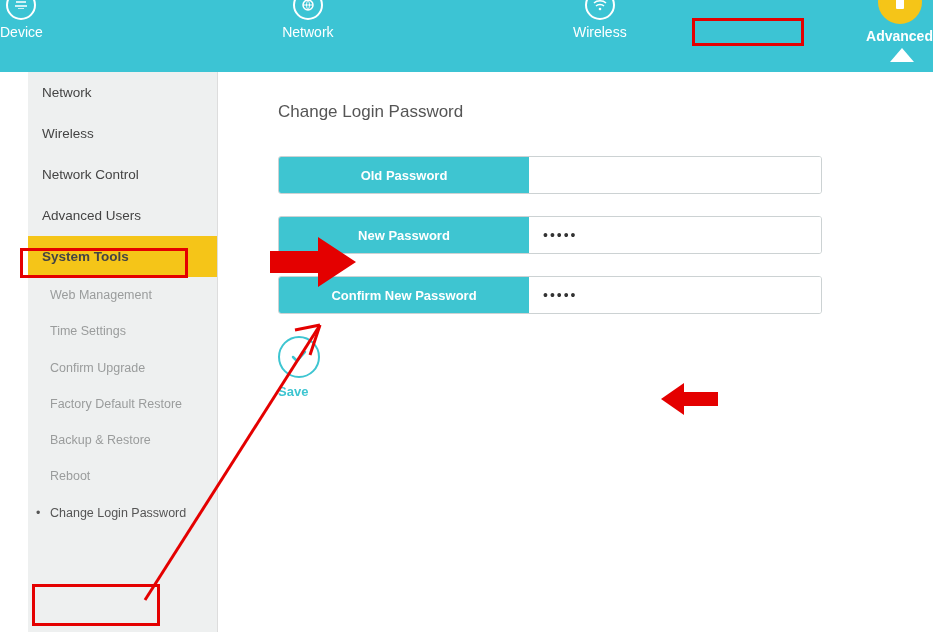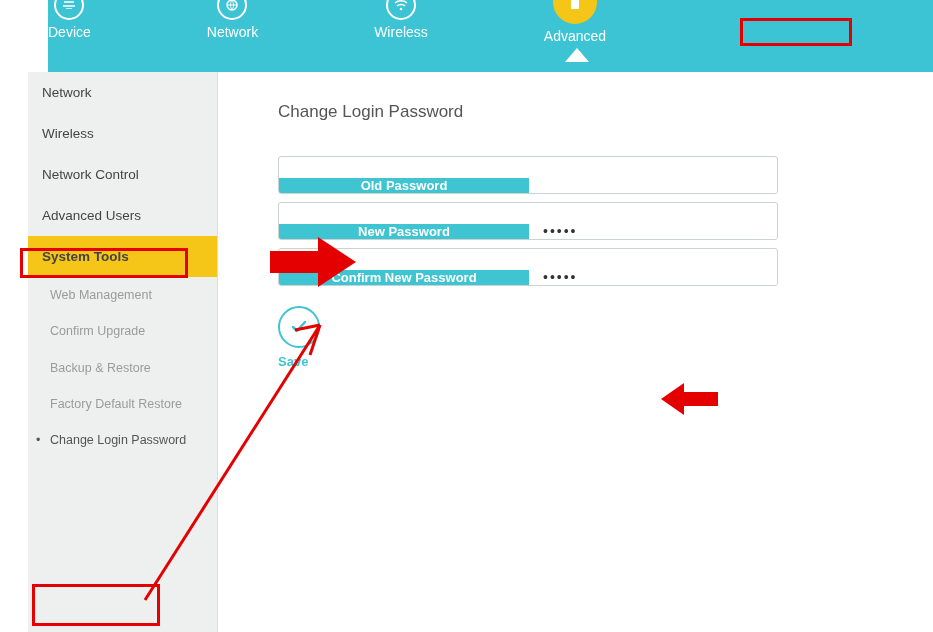--- a/index.html
+++ b/index.html
@@ -3,25 +3,24 @@
 <meta charset="utf-8">
 <style>
   * { box-sizing: border-box; margin: 0; padding: 0; font-family: Arial, sans-serif; }
   body { background: #fff; width: 933px; height: 632px; overflow: hidden; position: relative; }
 
   .topbar {
     background: #3cc4d4;
     height: 72px;
     display: flex;
     align-items: flex-start;
-    justify-content: flex-start;
-    gap: 116px;
+    justify-content: space-between;
+    gap: 44px;
     padding-top: 0;
     position: relative;
-    margin-left: 48px;
   }
   .tab {
     display: flex;
     flex-direction: column;
     align-items: center;
     justify-content: flex-start;
     color: #fff;
     font-size: 14px;
     cursor: pointer;
     position: relative;
@@ -35,21 +34,21 @@
     margin-bottom: 4px;
     margin-top: -12px;
     overflow: hidden;
   }
   .tab-icon.active {
     background: #f5c518;
     border-color: #f5c518;
     width: 44px; height: 44px;
     margin-top: -22px;
   }
-  .tab.active .tab-label { font-weight: normal; }
+  .tab.active .tab-label { font-weight: bold; }
   .tab-arrow {
     position: absolute;
     bottom: -18px;
     left: 50%;
     margin-left: -10px;
     width: 0; height: 0;
     border-left: 12px solid transparent;
     border-right: 12px solid transparent;
     border-bottom: 14px solid #fff;
   }
@@ -103,27 +102,26 @@
     position: relative;
   }
   .page-title {
     font-size: 17px;
     color: #555;
     margin-bottom: 34px;
     margin-left: 0;
   }
   .field-row {
     display: flex;
-    margin-bottom: 8px;
+    margin-bottom: 22px;
     border: 1px solid #ccd2d3;
     border-radius: 3px;
     overflow: hidden;
-    width: 500px;
+    width: 544px;
     height: 38px;
-    align-items: flex-end;
   }
   .field-label {
     background: #3ec5d1;
     color: #fff;
     width: 250px;
     display: flex;
     align-items: center;
     justify-content: center;
     font-size: 13px;
     font-weight: bold;
@@ -223,23 +221,25 @@
 
 <div class="layout">
   <div class="sidebar">
     <div class="side-item">Network</div>
     <div class="side-item">Wireless</div>
     <div class="side-item">Network Control</div>
     <div class="side-item">Advanced Users</div>
     <div class="side-item selected">System Tools</div>
 
     <div class="sub-item">Web Management</div>
+    <div class="sub-item">Time Settings</div>
     <div class="sub-item">Confirm Upgrade</div>
+    <div class="sub-item">Factory Default Restore</div>
     <div class="sub-item">Backup &amp; Restore</div>
-    <div class="sub-item">Factory Default Restore</div>
+    <div class="sub-item">Reboot</div>
     <div class="sub-item active">Change Login Password</div>
   </div>
 
   <div class="main">
     <div class="page-title">Change Login Password</div>
 
     <div class="field-row">
       <div class="field-label">Old Password</div>
       <input class="field-input" type="password" value="" style="">
     </div>

